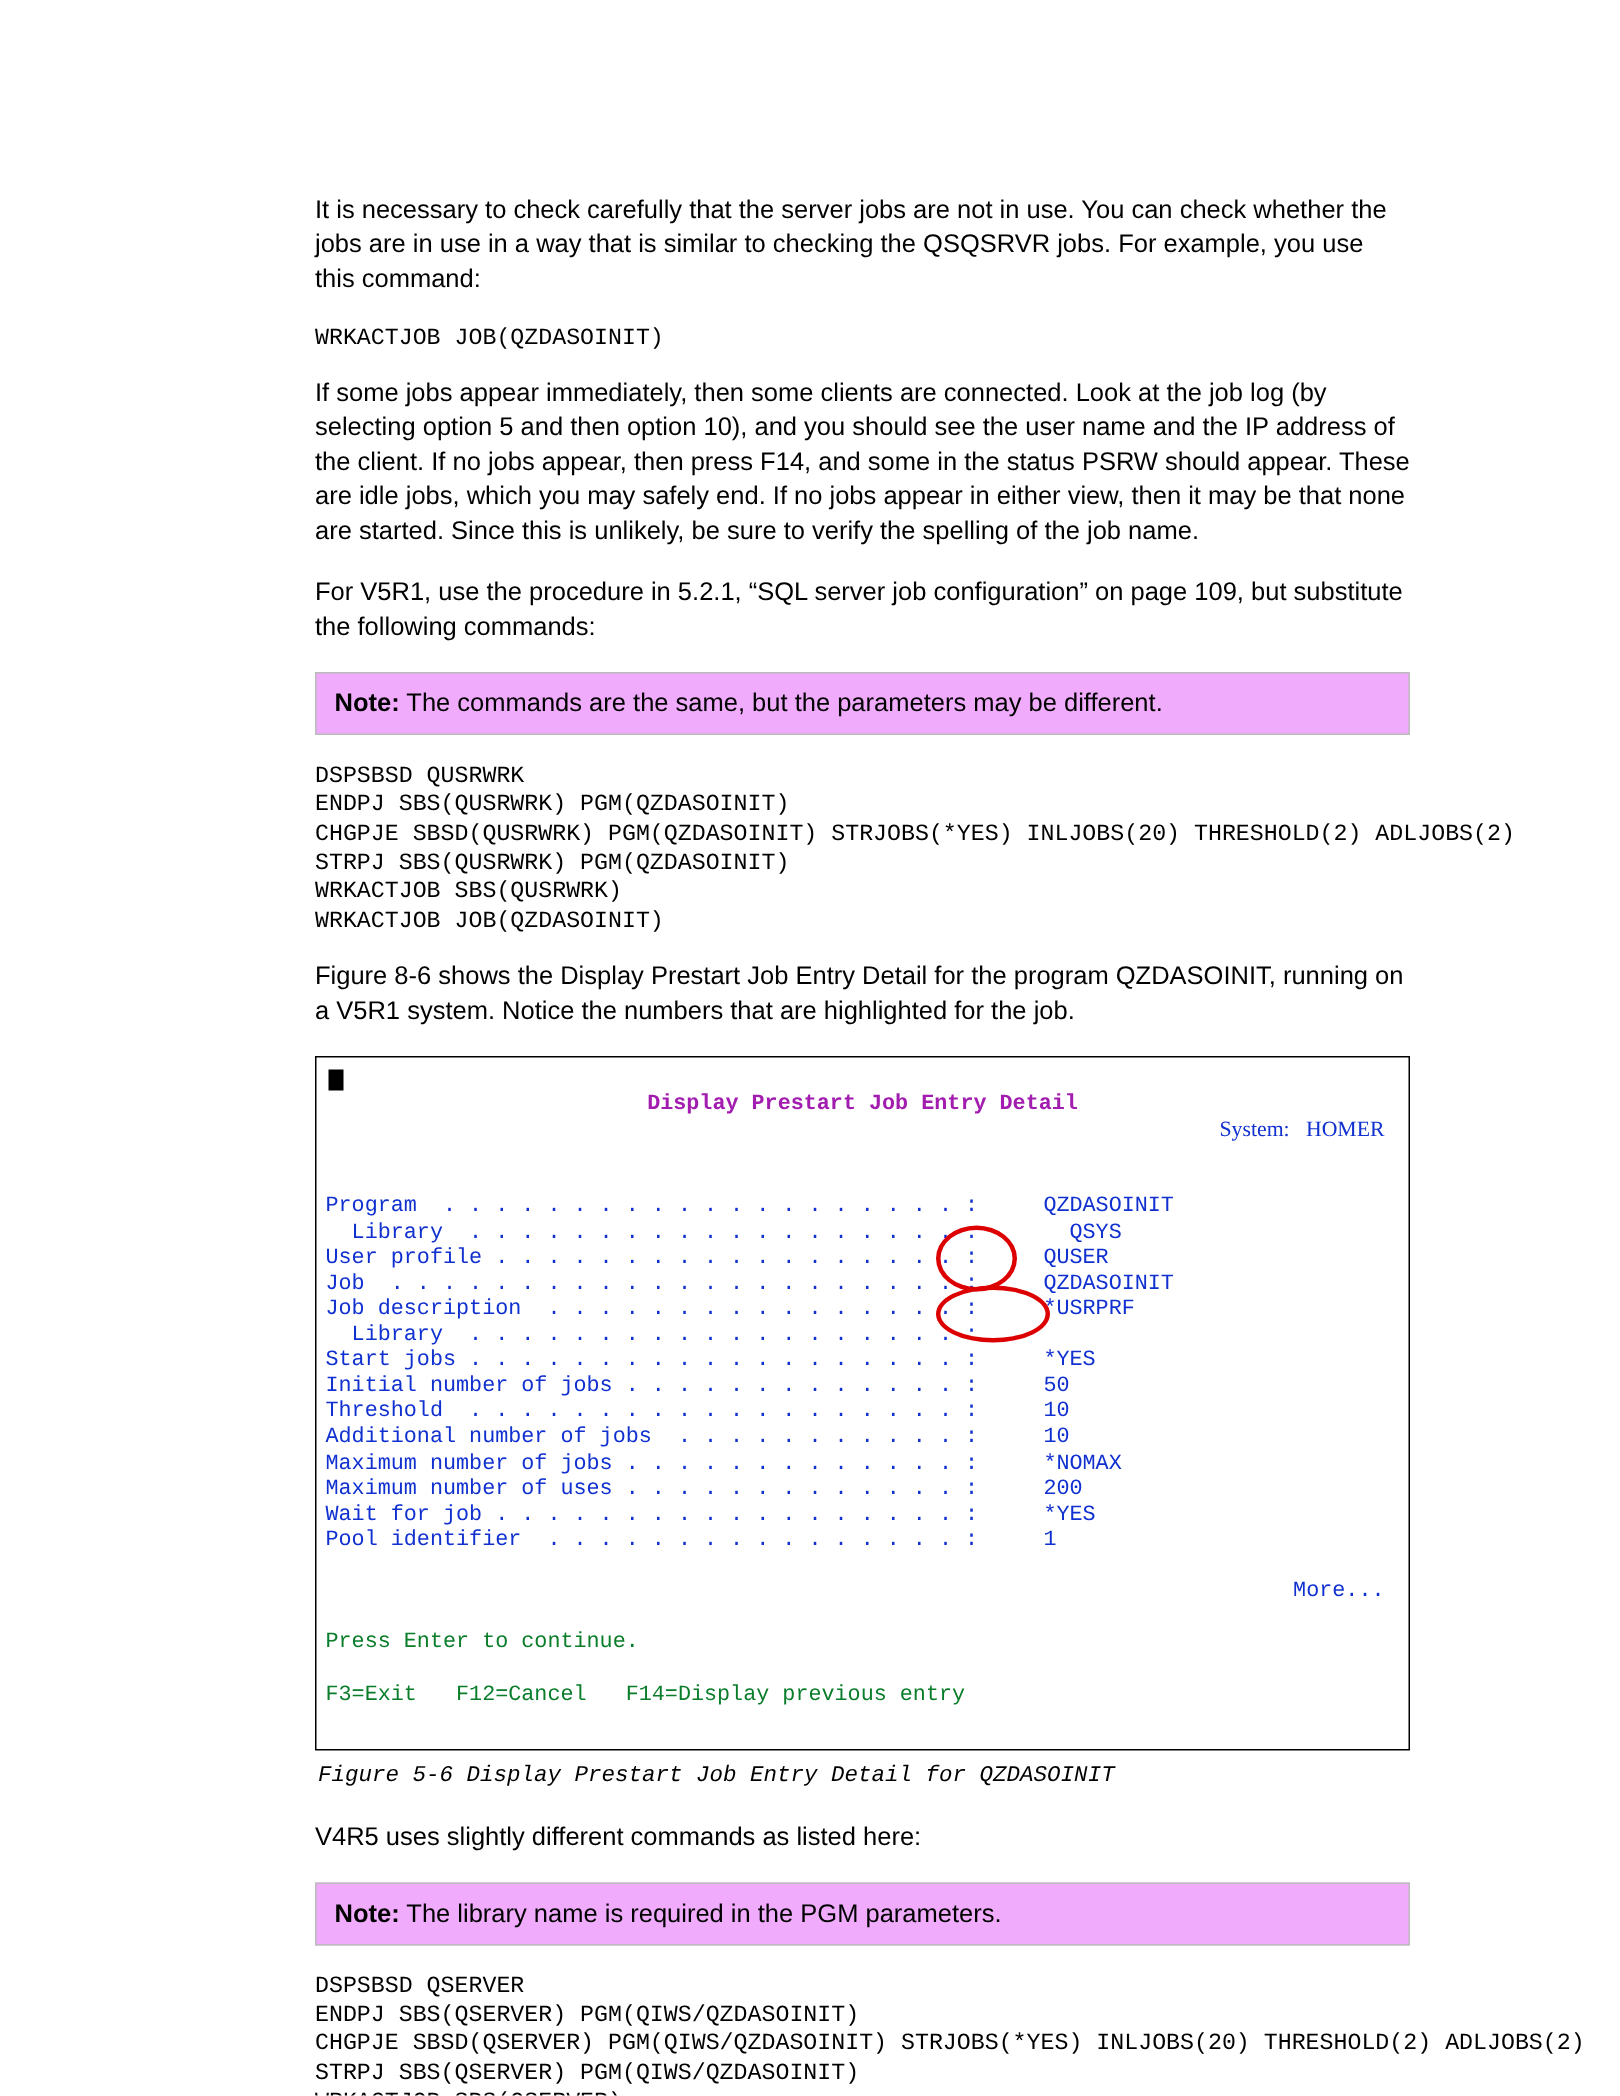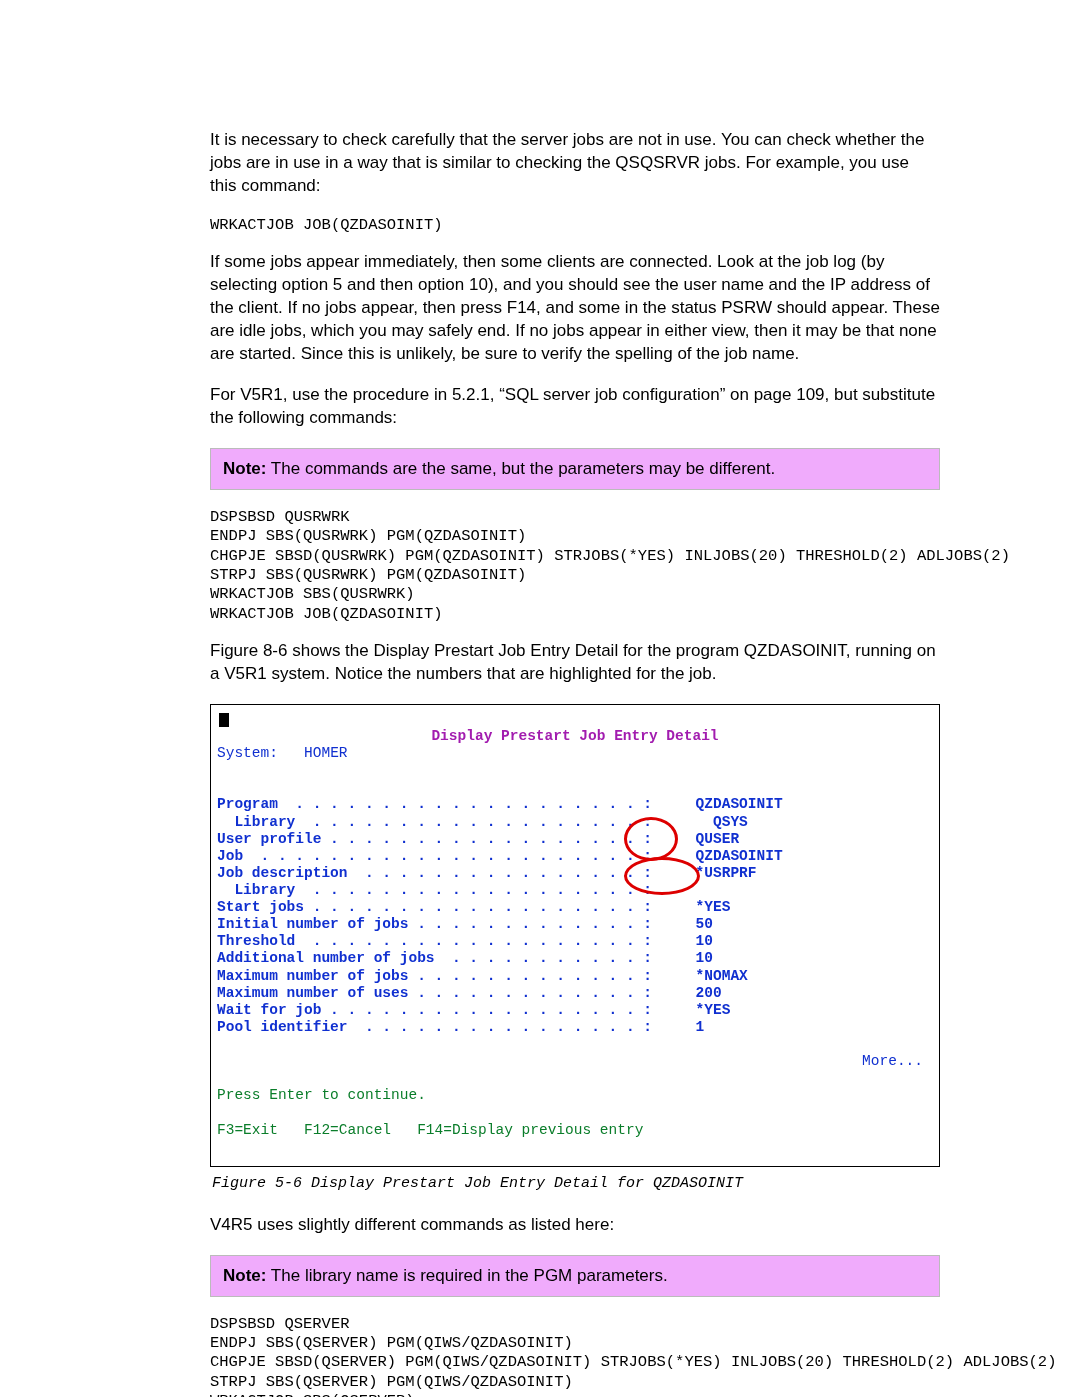--- a/index.html
+++ b/index.html
@@ -109,23 +109,23 @@
 CHGPJE SBSD(QUSRWRK) PGM(QZDASOINIT) STRJOBS(*YES) INLJOBS(20) THRESHOLD(2) ADLJOBS(2)
 STRPJ SBS(QUSRWRK) PGM(QZDASOINIT)
 WRKACTJOB SBS(QUSRWRK)
 WRKACTJOB JOB(QZDASOINIT)</div>
 
   <p class="body-text">Figure 8-6 shows the Display Prestart Job Entry Detail for the program QZDASOINIT, running on a V5R1 system. Notice the numbers that are highlighted for the job.</p>
 
   <div class="term-wrap">
     <div class="cursor-block"></div>
     <div class="term">
-<span class="black term-title" style="display:block;">Display Prestart Job Entry Detail</span><span class="blue" style="display:block;padding-right:10px;"><span>System:</span>   <span>HOMER</span></span>
+<span class="black term-title" style="display:block;">Display Prestart Job Entry Detail</span><span class="blue" style="display:block;text-align:right;padding-right:10px;font-family:Liberation Serif, serif;"><span>System:</span>   <span>HOMER</span></span>
 
-<div id="term-rows" style="white-space: pre; font-weight: bold;"><span class="blue">Program  . . . . . . . . . . . . . . . . . . . . :  </span><span class="blue">   QZDASOINIT</span>
+<div id="term-rows" style="white-space: pre;"><span class="blue">Program  . . . . . . . . . . . . . . . . . . . . :  </span><span class="blue">   QZDASOINIT</span>
 <span class="blue">  Library  . . . . . . . . . . . . . . . . . . . :  </span><span class="blue">     QSYS</span>
 <span class="blue">User profile . . . . . . . . . . . . . . . . . . :  </span><span class="blue">   QUSER</span>
 <span class="blue">Job  . . . . . . . . . . . . . . . . . . . . . . :  </span><span class="blue">   QZDASOINIT</span>
 <span class="blue">Job description  . . . . . . . . . . . . . . . . :  </span><span class="blue">   *USRPRF</span>
 <span class="blue">  Library  . . . . . . . . . . . . . . . . . . . :  </span><span class="blue">   </span>
 <span class="blue">Start jobs . . . . . . . . . . . . . . . . . . . :  </span><span class="blue">   *YES</span>
 <span class="blue">Initial number of jobs . . . . . . . . . . . . . :  </span><span class="blue">   50</span>
 <span class="blue">Threshold  . . . . . . . . . . . . . . . . . . . :  </span><span class="blue">   10</span>
 <span class="blue">Additional number of jobs  . . . . . . . . . . . :  </span><span class="blue">   10</span>
 <span class="blue">Maximum number of jobs . . . . . . . . . . . . . :  </span><span class="blue">   *NOMAX</span>

